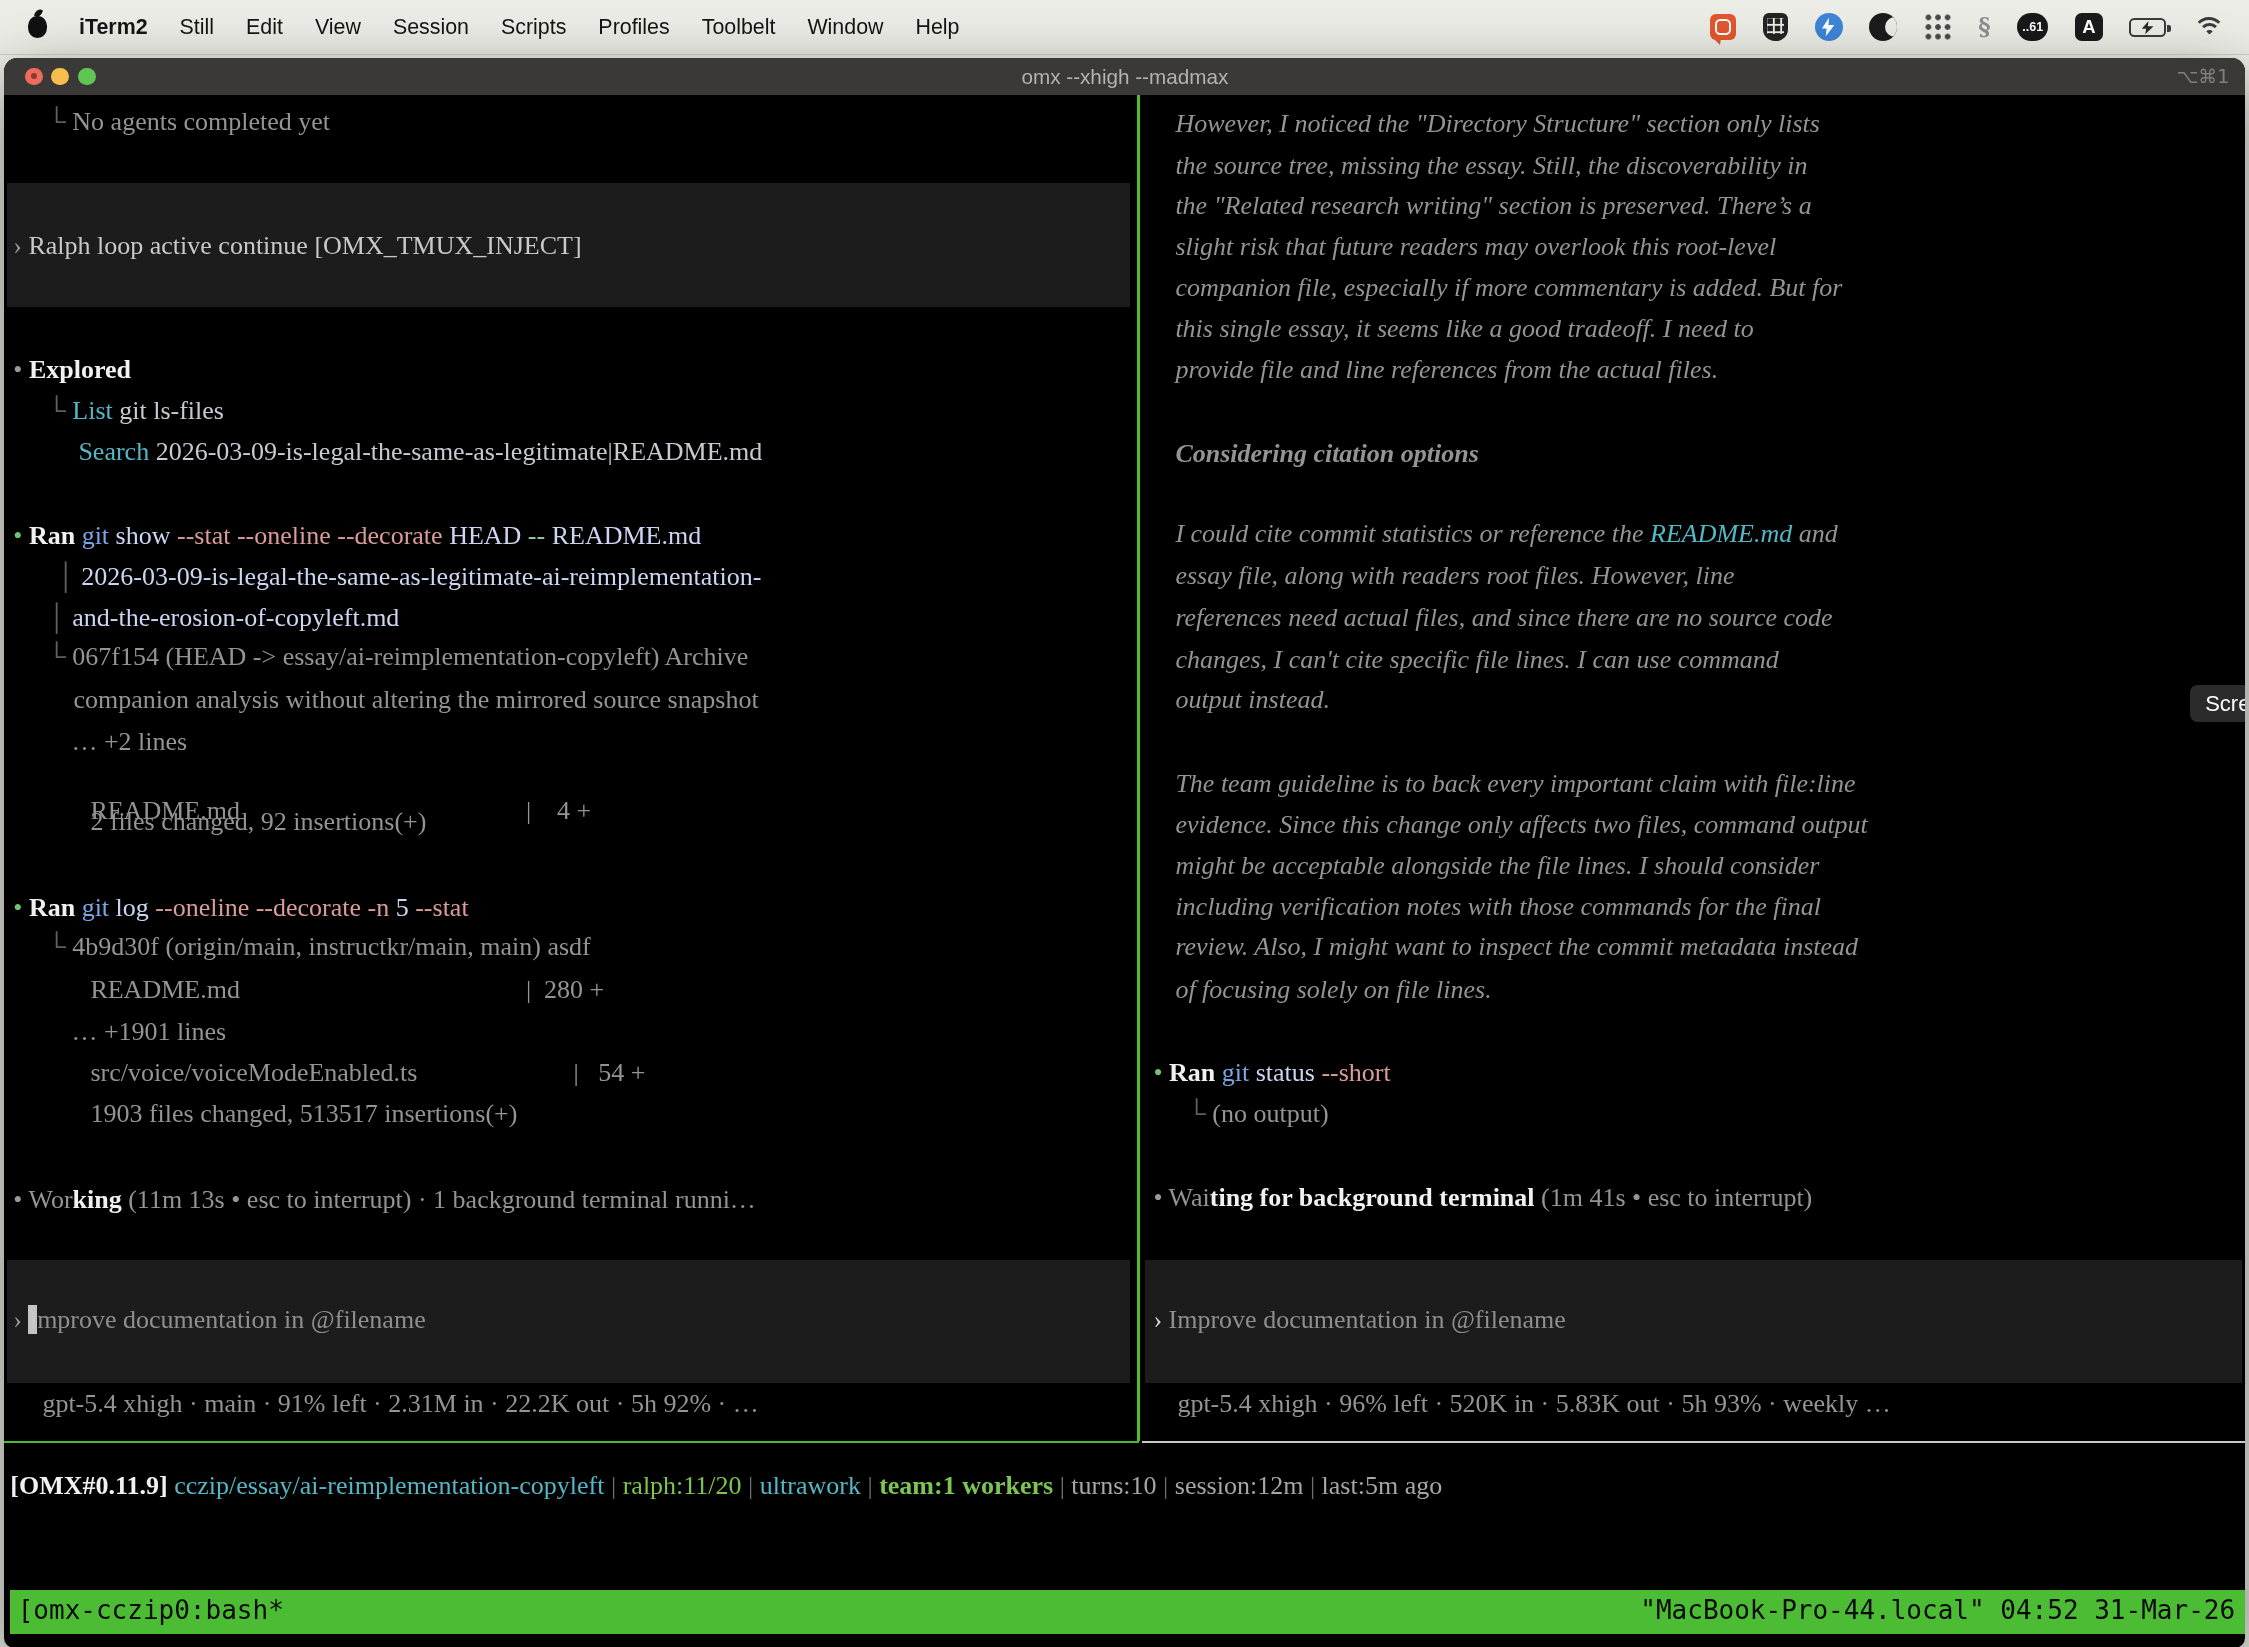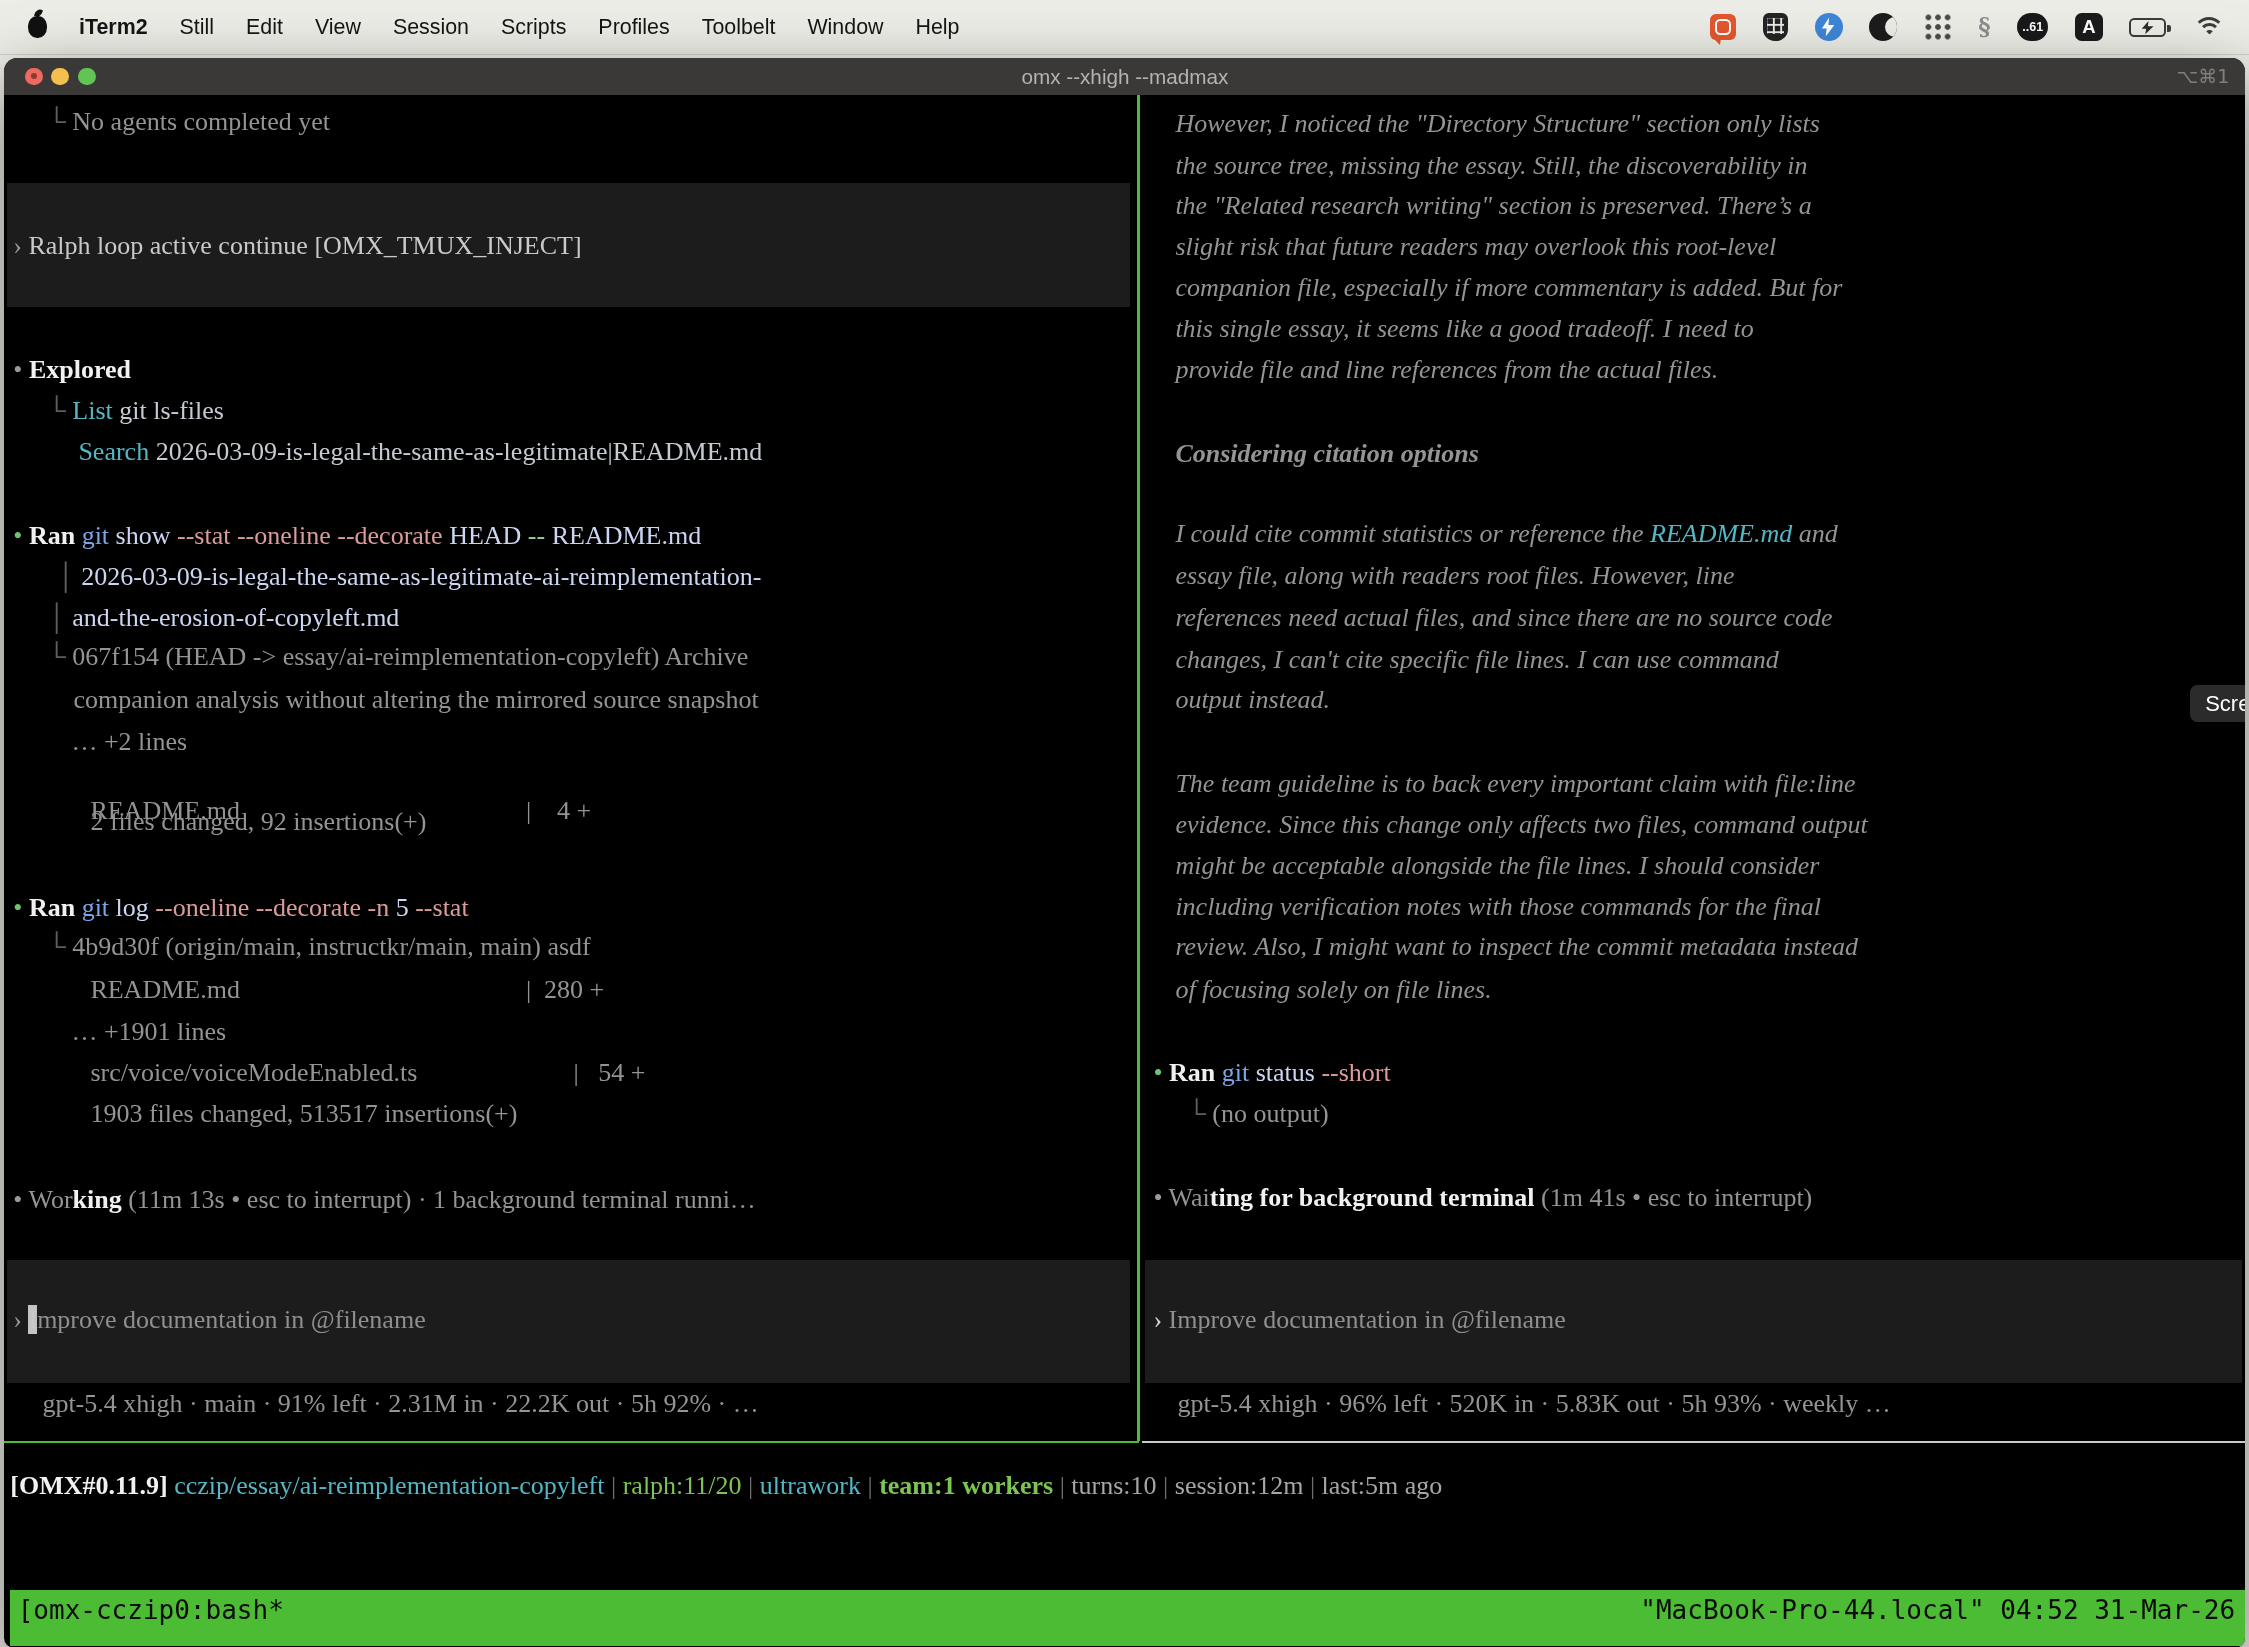--- a/index.html
+++ b/index.html
@@ -76,21 +76,21 @@
   .c-inputtext{color:#C9C9C9}.c-placeholder{color:#8F8F8F}
 
   .pane-divider{position:absolute;left:1133px;top:37px;width:2.2px;height:1346px;background:#4CBC34;}
   .hline-left{position:absolute;left:0;top:1383px;width:1135px;height:2.2px;background:#4CBC34;}
   .hline-right{position:absolute;left:1138px;top:1383px;right:0;height:2.2px;background:#C9C9C9;}
 
   .tooltip{position:absolute;left:2186px;top:627px;width:96px;height:37px;background:#2B2B2B;
     border-radius:7.4px;color:#FFF;font-family:"Liberation Sans",sans-serif;font-size:22px;
     line-height:37px;padding-left:14.8px;z-index:5;}
 
-  .tmuxbar{position:absolute;left:5.9px;right:0;top:1532px;height:56px;background:#4CBC34;color:#0B0B0B;
+  .tmuxbar{position:absolute;left:5.9px;right:0;top:1532px;height:44px;background:#4CBC34;color:#0B0B0B;
     font-family:"DejaVu Sans Mono",monospace;font-size:26px;line-height:40px;display:flex;justify-content:space-between;}
   .tmux-left{padding-left:7.4px;white-space:pre;}
   .tmux-right{padding-right:10.3px;white-space:pre;}
 </style>
 </head>
 <body>
 
 <div class="menubar">
   <div class="mb-left">
     <span class="apple"></span>

